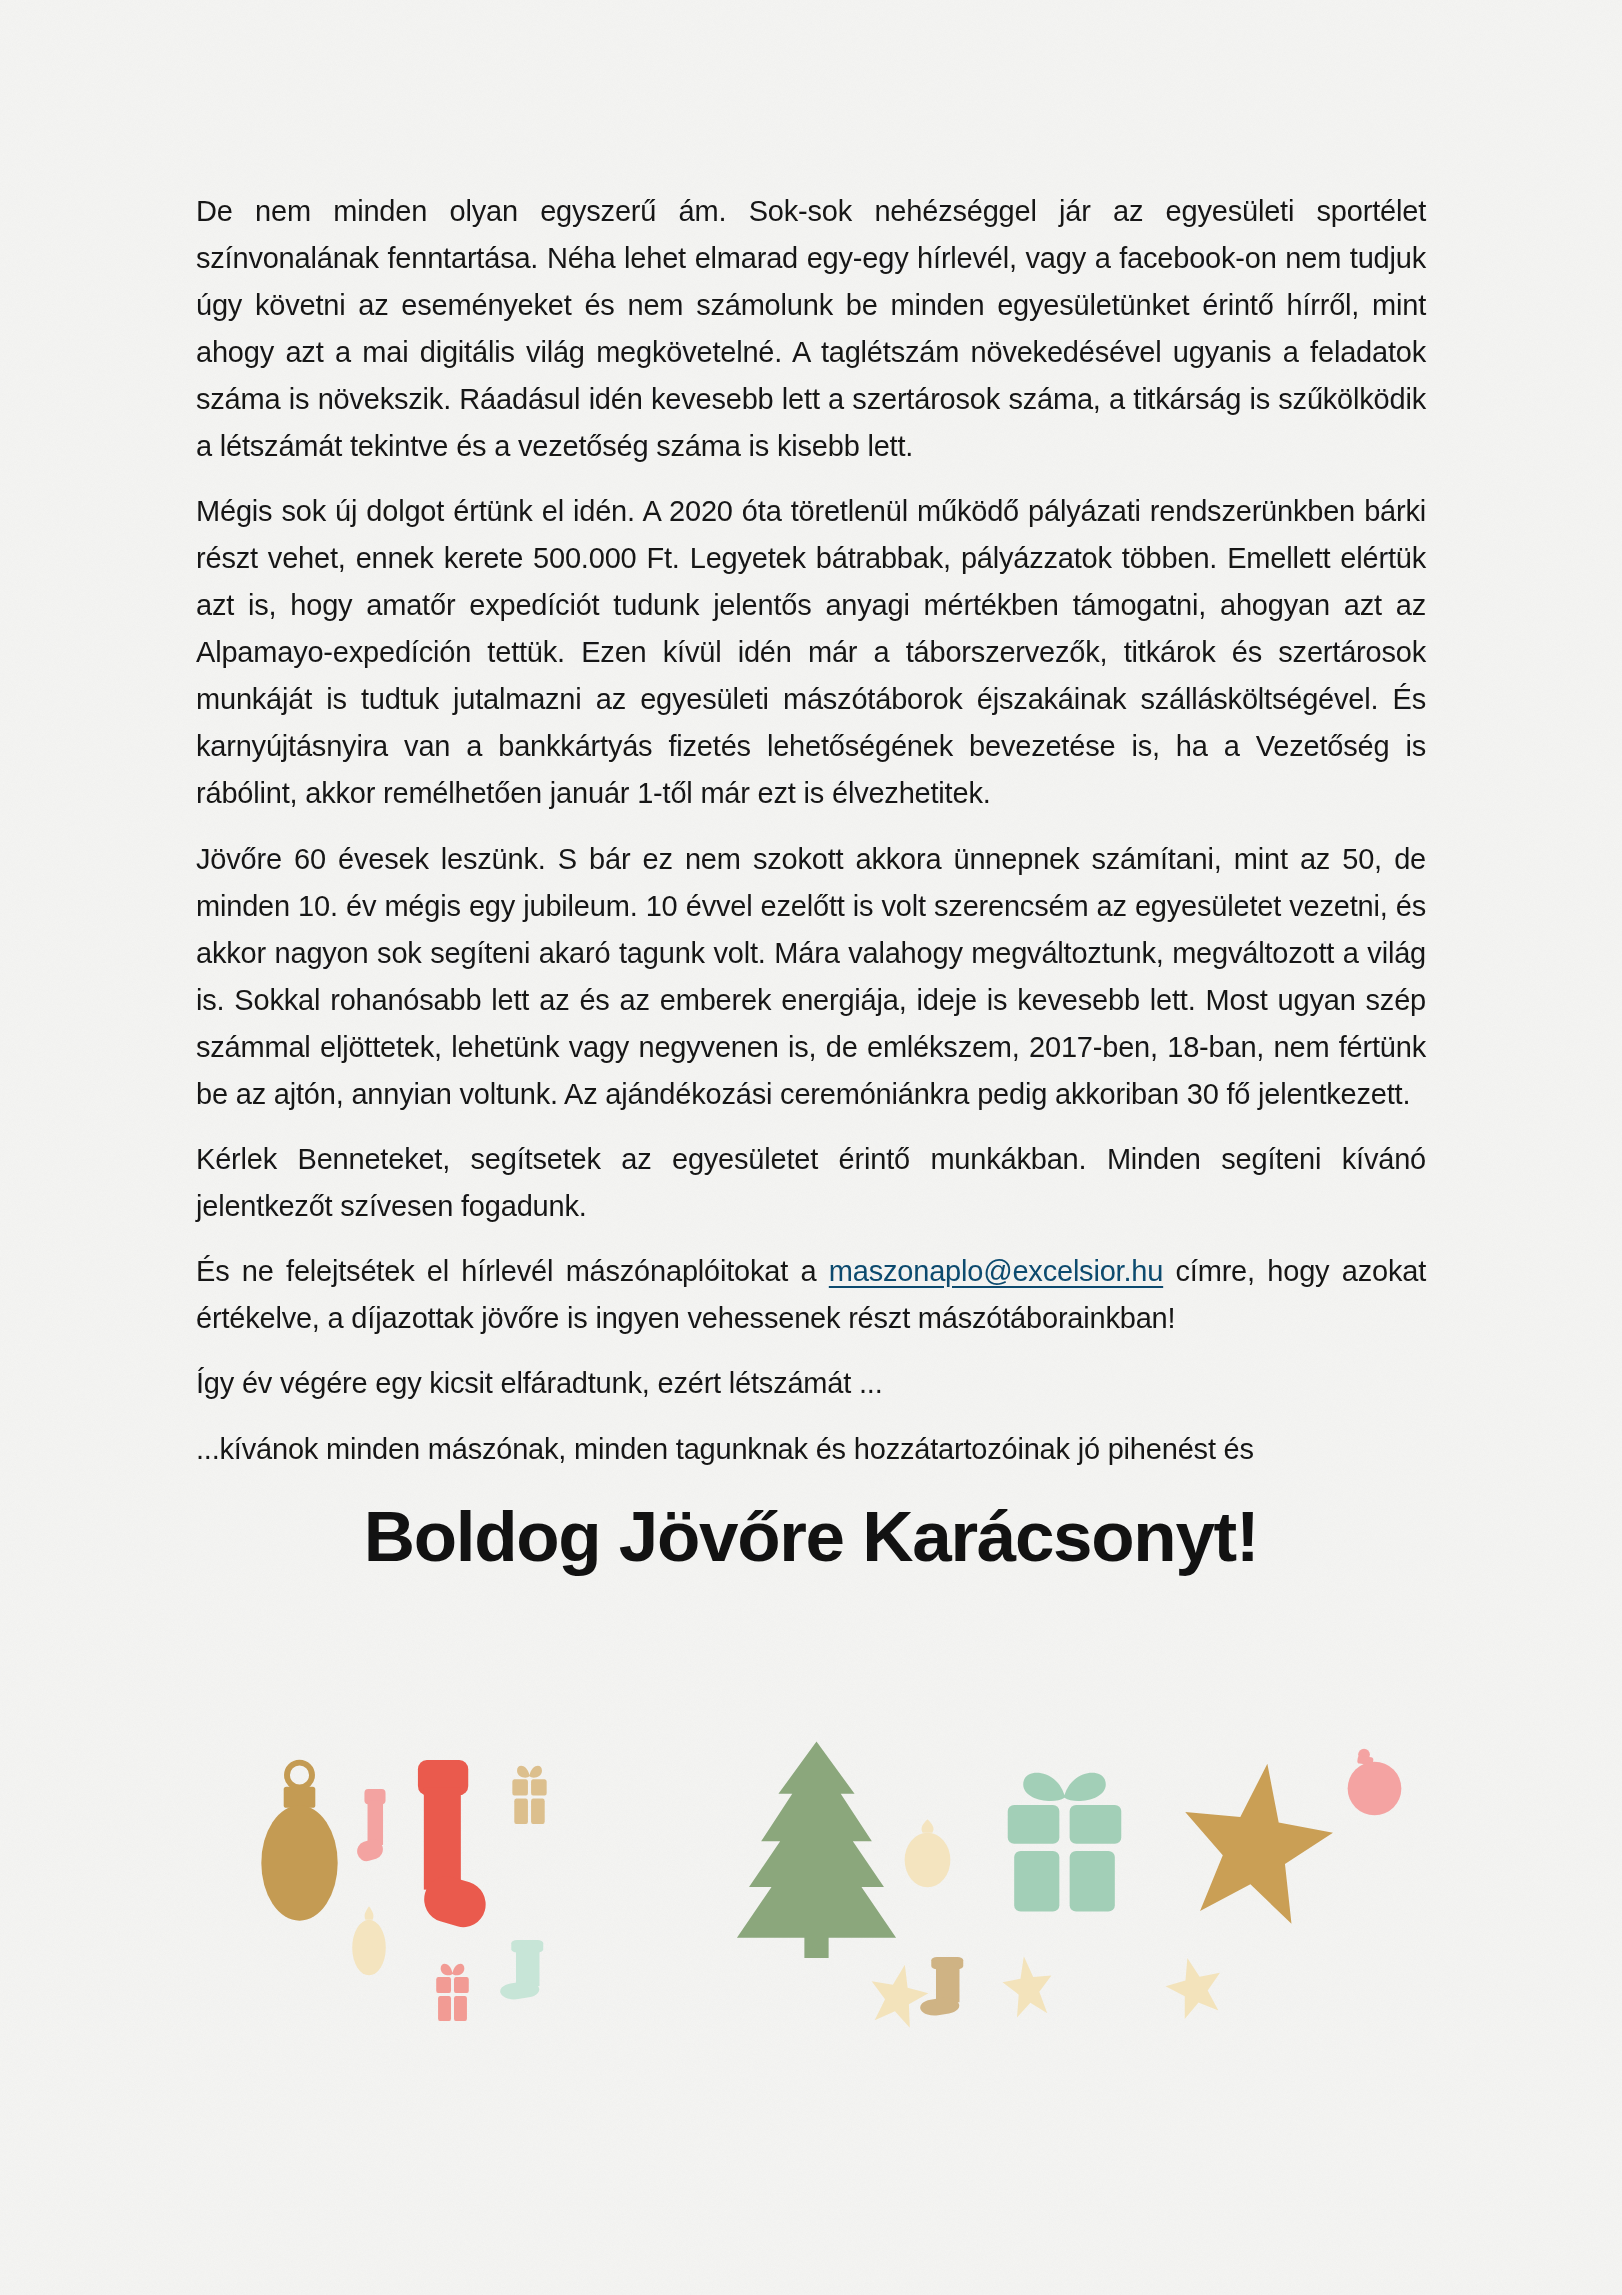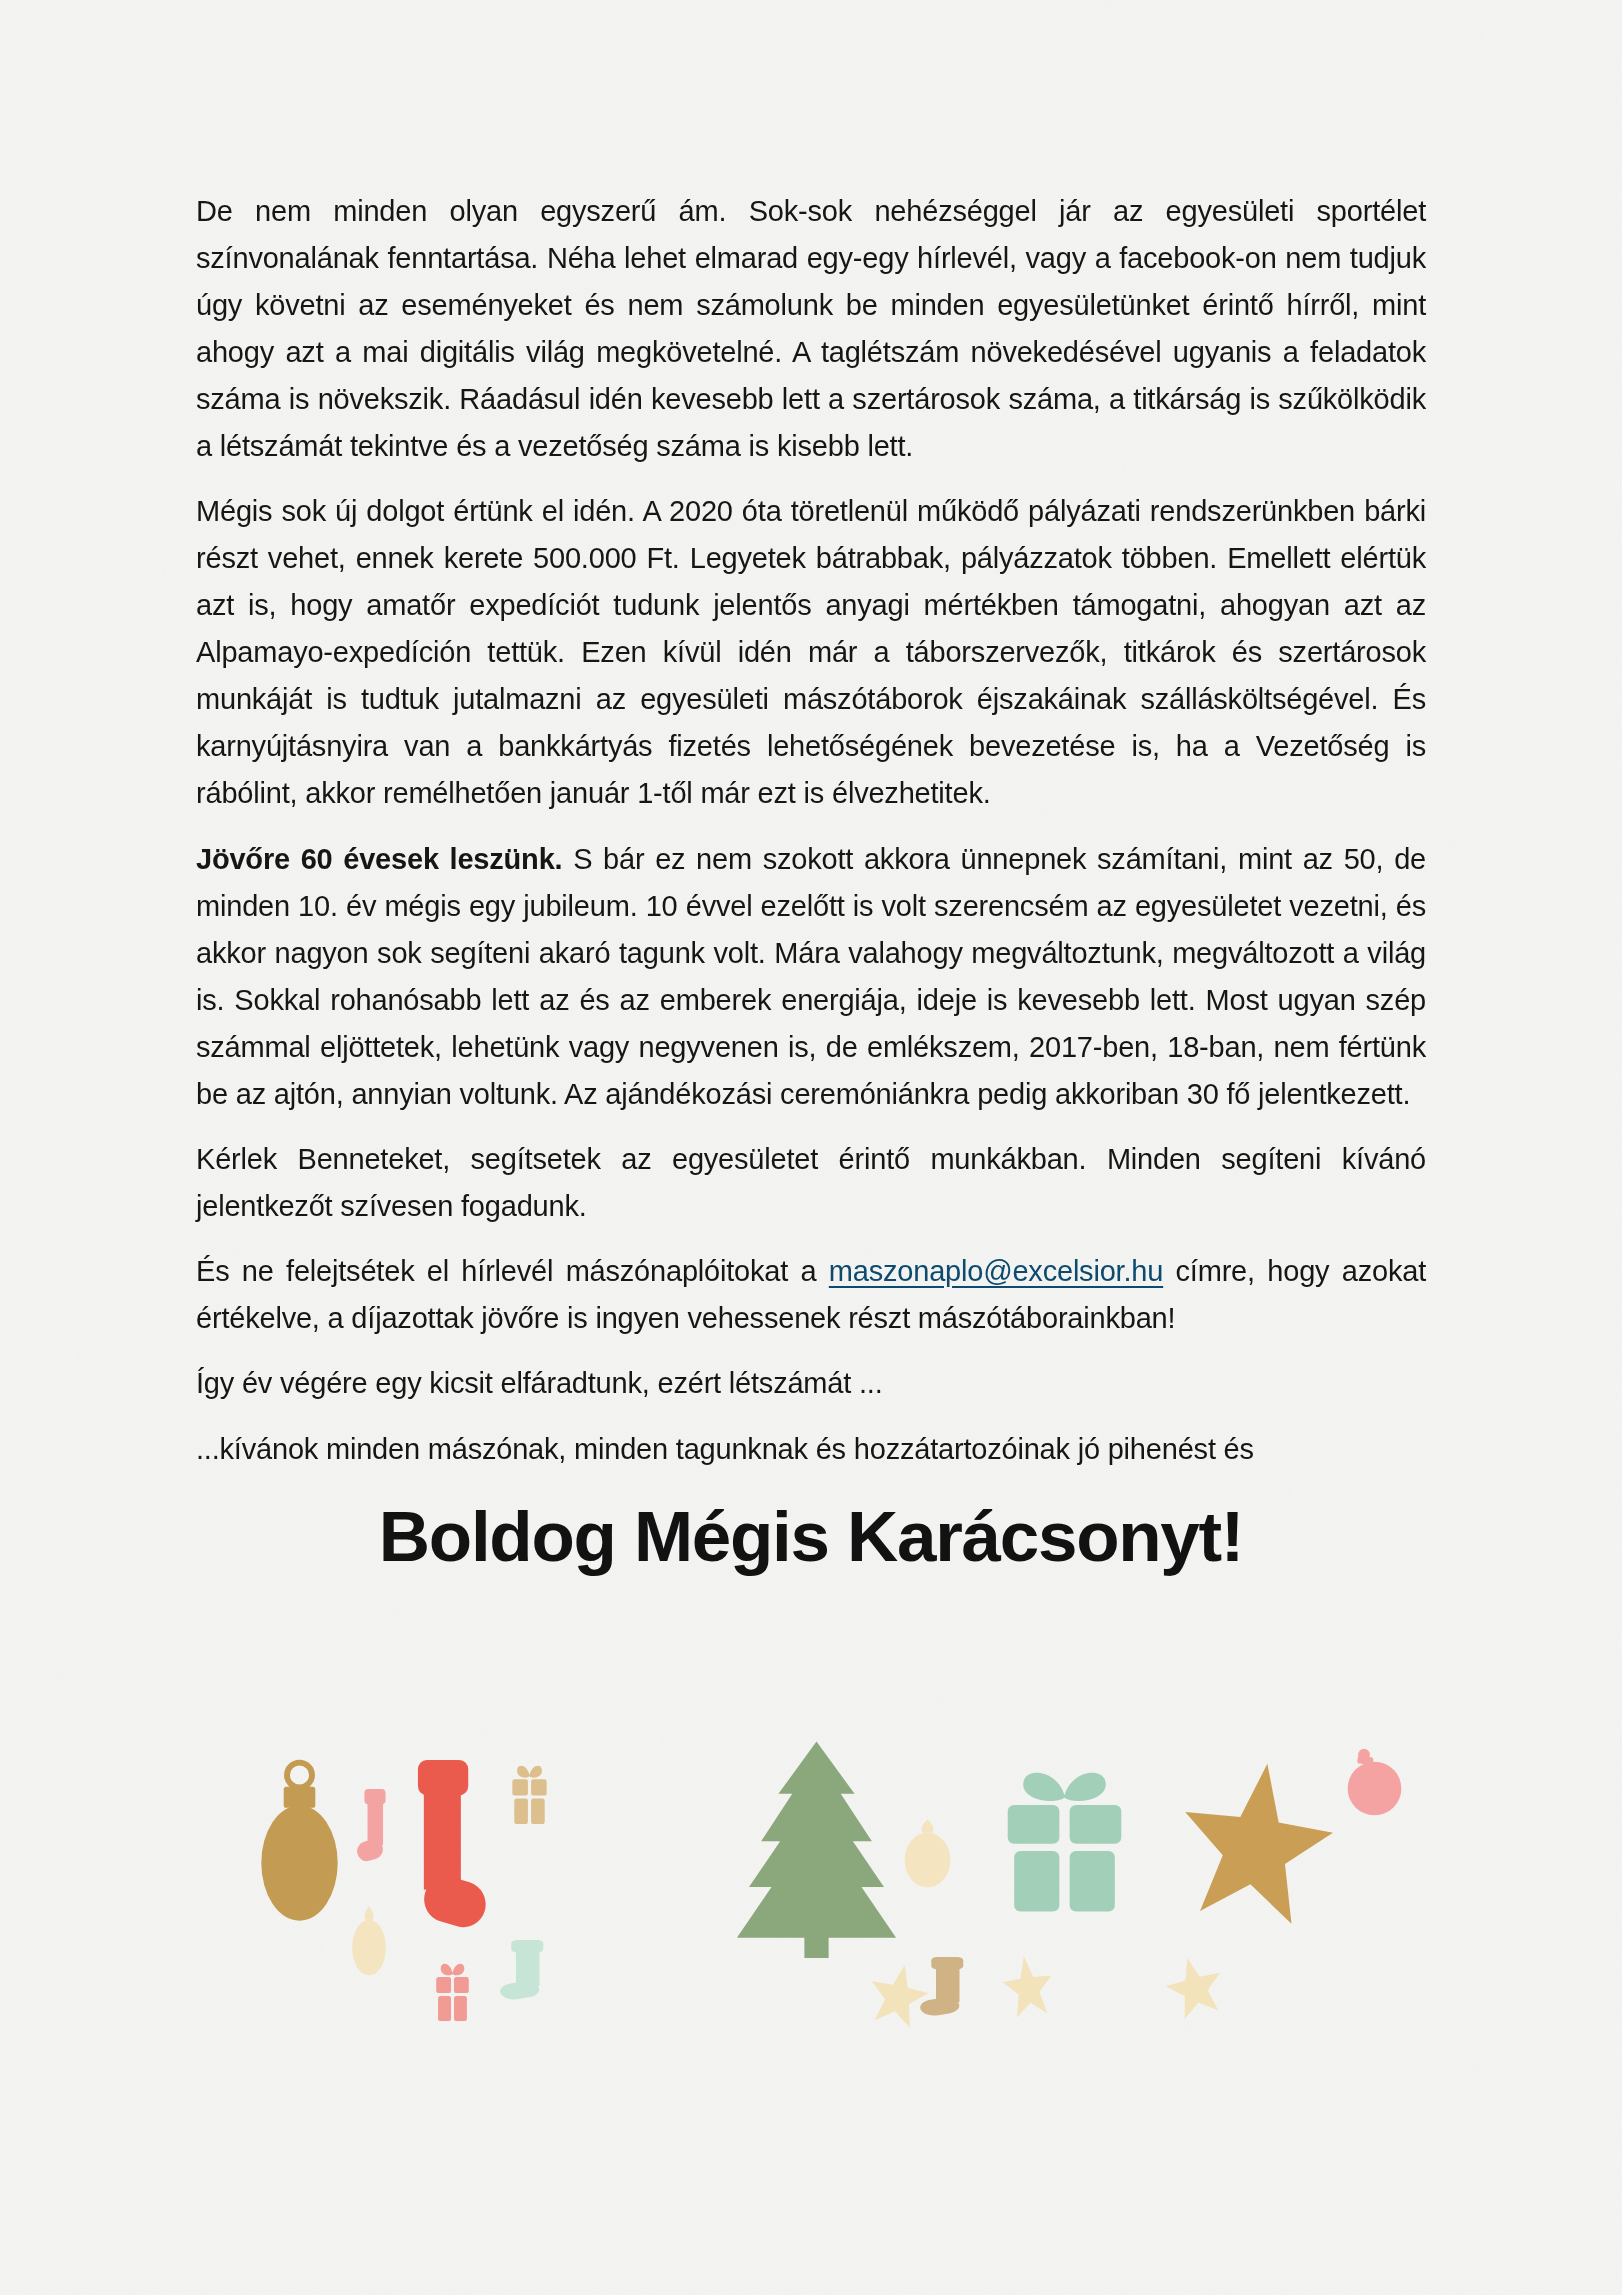--- a/index.html
+++ b/index.html
@@ -29,21 +29,21 @@
     width: 1230px;
   }
   .content p {
     margin: 0 0 18.3px 0;
     font-size: 29px;
     line-height: 47px;
     text-align: justify;
     letter-spacing: -0.2px;
   }
   .content p.bold { font-weight: normal; }
-  .content strong { font-weight: bold; }
+  .content strong { font-weight: normal; }
   a.email-link {
     color: #0c4a6e;
     text-decoration: underline;
     text-underline-offset: 4.6px;
     cursor: pointer;
   }
   h1.greeting {
     margin: 27.5px 0 0 0;
     font-size: 71px;
     line-height: 73px;
@@ -82,21 +82,21 @@
     <p><strong>Jövőre 60 évesek leszünk.</strong><span> S bár ez nem szokott akkora ünnepnek számítani, mint az 50, de minden 10. év mégis egy jubileum. 10 évvel ezelőtt is volt szerencsém az egyesületet vezetni, és akkor nagyon sok segíteni akaró tagunk volt. Mára valahogy megváltoztunk, megváltozott a világ is. Sokkal rohanósabb lett az és az emberek energiája, ideje is kevesebb lett. Most ugyan szép számmal eljöttetek, lehetünk vagy negyvenen is, de emlékszem, 2017-ben, 18-ban, nem fértünk be az ajtón, annyian voltunk. Az ajándékozási ceremóniánkra pedig akkoriban 30 fő jelentkezett.</span></p>
 
     <p class="bold">Kérlek Benneteket, segítsetek az egyesületet érintő munkákban. Minden segíteni kívánó jelentkezőt szívesen fogadunk.</p>
 
     <p><span>És ne felejtsétek el hírlevél mászónaplóitokat a </span><a class="email-link">maszonaplo@excelsior.hu</a><span> címre, hogy azokat értékelve, a díjazottak jövőre is ingyen vehessenek részt mászótáborainkban!</span></p>
 
     <p>Így év végére egy kicsit elfáradtunk, ezért létszámát ...</p>
 
     <p class="bold">...kívánok minden mászónak, minden tagunknak és hozzátartozóinak jó pihenést és</p>
 
-    <h1 class="greeting">Boldog Mégis Karácsonyt!</h1>
+    <h1 class="greeting">Boldog Jövőre Karácsonyt!</h1>
 
   </div>
 
   <div class="deco" style="left:260px; top:1758px; width:79px; height:164px;">
     <svg viewBox="0 0 120 250" preserveAspectRatio="none" fill="#c49b53">
       <circle cx="60" cy="26" r="19" fill="none" stroke-width="9" stroke="#c49b53"></circle>
       <rect x="36" y="44" width="48" height="32" rx="4"></rect>
       <ellipse cx="60" cy="160" rx="58" ry="88"></ellipse>
     </svg>
   </div>

